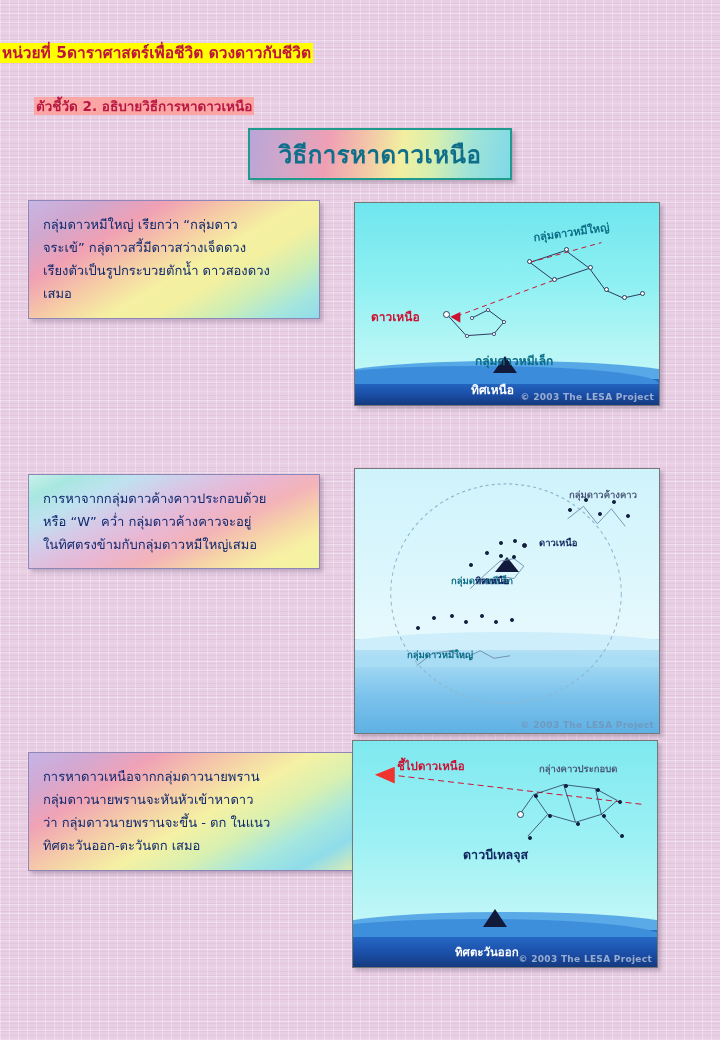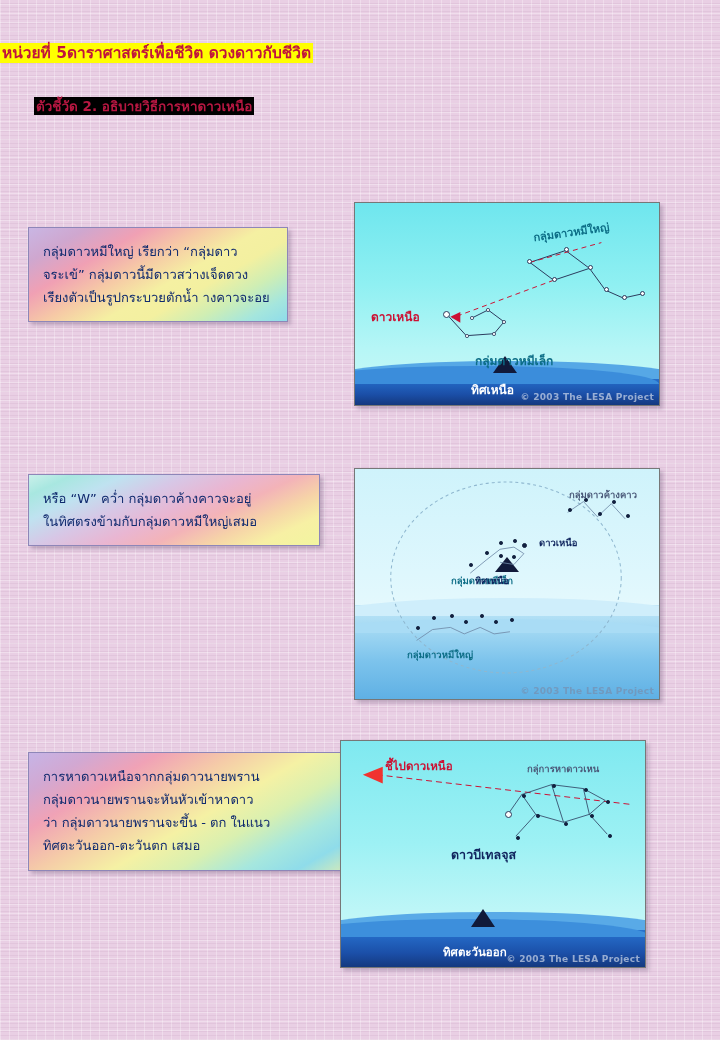--- a/index.html
+++ b/index.html
@@ -38,21 +38,21 @@
     padding: 1px 2px;
   }
 
   .indicator {
     position: absolute;
     left: 34px; top: 95px;
     font-size: 13.5px;
     color: #b81742;
     font-weight: bold;
   }
-  .indicator span.hl { background: #000000; padding: 1px 2px; }
+  .indicator span.hl { background: #fca5a5; padding: 1px 2px; }
 
   
   .banner {
     position: absolute;
     left: 248px; top: 128px;
     width: 264px; height: 52px;
     border: 2px solid #1f9b8e;
     background: linear-gradient(100deg,#b9a5d8 0%, #d3a7c8 16%, #ef9fb4 30%, #f3c4a8 44%, #f2efa0 58%, #d6efb0 70%, #9fe3d8 84%, #7fd9e8 100%);
     box-shadow: 3px 3px 4px rgba(100,80,110,.35);
     display: flex;
@@ -78,34 +78,34 @@
   }
   .card.grad-a {
     background: linear-gradient(150deg,#c9b6e4 0%, #cfa7cf 14%, #f0a0b4 28%, #f6c9a6 42%, #f5f0a2 56%, #f3f0a0 66%, #cfeeb4 78%, #a5e6dd 90%, #8fdcea 100%);
   }
   .card.grad-b {
     background: linear-gradient(155deg,#caf0ea 0%, #a8e7e0 10%, #bfe2f0 22%, #d7c7e6 36%, #e9b6d2 50%, #f3b3b8 62%, #f6d3a8 74%, #f7f0a4 86%, #f2f59f 100%);
   }
   .card.grad-c {
     background: linear-gradient(150deg,#c6b4e6 0%, #d2a8d2 12%, #f0a2b6 24%, #f5cba8 38%, #f5f1a4 52%, #d9f0b0 64%, #a6e7de 76%, #8fdcea 86%, #f6f2a0 100%);
   }
-  .card1 { left: 28px; top: 227px;  width: 260px; }
+  .card1 { left: 28px; top: 200px;  width: 292px; }
   .card2 { left: 28px; top: 474px;  width: 292px; }
   .card3 { left: 28px; top: 752px;  width: 346px; }
 
   
   .fig {
     position: absolute;
     border: 1px solid #777;
     box-shadow: 3px 3px 4px rgba(110,90,120,.35);
     overflow: hidden;
   }
   .fig1 { left: 354px; top: 202px; width: 306px; height: 204px; }
-  .fig2 { left: 354px; top: 468px; width: 306px; height: 232px; }
-  .fig3 { left: 340px; top: 740px; width: 306px; height: 228px; }
+  .fig2 { left: 354px; top: 468px; width: 306px; height: 266px; }
+  .fig3 { left: 352px; top: 740px; width: 306px; height: 228px; }
 
   .sky-a { position: absolute; inset: 0; background: linear-gradient(180deg,#6fe6ee 0%, #8ff0f2 40%, #b6f6f6 72%, #cdf8f6 100%); }
   .sky-b { position: absolute; inset: 0; background: linear-gradient(180deg,#cff3fb 0%, #def7fd 45%, #eafafd 75%, #f2fcfe 100%); }
 
   .water {
     position: absolute; left: 0; right: 0; bottom: 0;
     background: linear-gradient(180deg,#2f7fd6 0%, #2468c4 35%, #1b4fa8 70%, #14397f 100%);
   }
   .wave {
     position: absolute; left: -10%; width: 120%;
@@ -163,28 +163,33 @@
 <div class="page">
 
   <div class="doc-title">
     <span class="hl">หน่วยที่ 5ดาราศาสตร์เพื่อชีวิต ดวงดาวกับชีวิต</span>
   </div>
 
   <div class="indicator">
     <span class="hl">ตัวชี้วัด 2. อธิบายวิธีการหาดาวเหนือ</span>
   </div>
 
+  <div class="banner">
+    <div class="banner-text">วิธีการหาดาวเหนือ</div>
+  </div>
 
   <div class="card card1 grad-a">
     <div>กลุ่มดาวหมีใหญ่  เรียกว่า “กลุ่มดาว</div>
-    <div>จระเข้”   กลุ่มดาวนี้มีดาวสว่างเจ็ดดวง</div>
-    <div>เรียงตัวเป็นรูปกระบวยตักน้ำ  างคาวจะอย</div>
+    <div>จระเข้”   กลุ่ดาวสวี้มีดาวสว่างเจ็ดดวง</div>
+    <div>เรียงตัวเป็นรูปกระบวยตักน้ำ  ดาวสองดวง</div>
+    <div>เสมอ</div>
   </div>
 
   <div class="card card2 grad-b">
+    <div>การหาจากกลุ่มดาวค้างคาวประกอบด้วย</div>
     <div>หรือ “W” คว่ำ  กลุ่มดาวค้างคาวจะอยู่</div>
     <div>ในทิศตรงข้ามกับกลุ่มดาวหมีใหญ่เสมอ</div>
   </div>
 
   <div class="card card3 grad-c">
     <div>การหาดาวเหนือจากกลุ่มดาวนายพราน</div>
     <div>กลุ่มดาวนายพรานจะหันหัวเข้าหาดาว</div>
     <div>ว่า กลุ่มดาวนายพรานจะขึ้น - ตก ในแนว</div>
     <div>ทิศตะวันออก-ตะวันตก  เสมอ</div>
   </div>
@@ -306,19 +311,19 @@
     <div class="star sm dark" style="left:211px; top:43px;"></div>
     <div class="star sm dark" style="left:243px; top:47px;"></div>
     <div class="star sm dark" style="left:265px; top:59px;"></div>
     <div class="star sm dark" style="left:249px; top:73px;"></div>
     <div class="star sm dark" style="left:223px; top:81px;"></div>
     <div class="star sm dark" style="left:195px; top:73px;"></div>
     <div class="star sm dark" style="left:175px; top:95px;"></div>
     <div class="star sm dark" style="left:267px; top:93px;"></div>
 
     <div class="lbl red" style="left:44px; top:16px; font-size:11.5px;">ชี้ไปดาวเหนือ</div>
-    <div class="lbl grey sm" style="left:186px; top:20px;">กลุ่การหาดาวเหน</div>
+    <div class="lbl grey sm" style="left:186px; top:20px;">กลุ่างคาวประกอบด</div>
     <div class="lbl navy" style="left:110px; top:104px; font-size:12.5px;">ดาวบีเทลจุส</div>
     <div class="lbl white" style="left:102px; bottom:6px; font-size:11.5px;">ทิศตะวันออก</div>
     <div class="copyright">© 2003 The LESA Project</div>
   </div>
 
 </div>
 
 </body></html>

